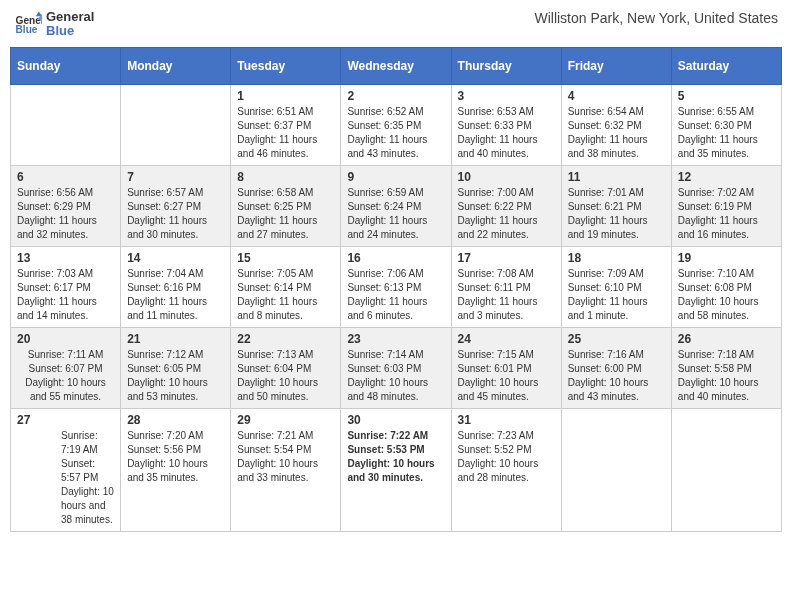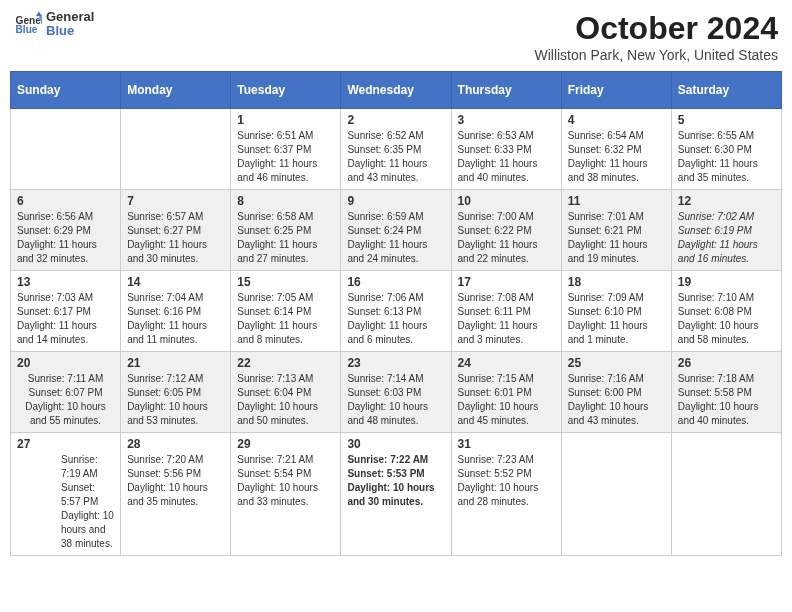--- a/index.html
+++ b/index.html
@@ -99,21 +99,20 @@
       <text x="2" y="30" font-size="13" font-weight="bold" fill="#4472c4">Blue</text>
       <polygon points="28,8 36,8 32,2" fill="#4472c4"></polygon>
       <polygon points="30,12 36,5 36,14" fill="#6699dd"></polygon>
     </svg>
     <div class="logo-text">
       <span>General</span>
       <span style="color:#4472c4">Blue</span>
     </div>
   </div>
   <div class="title-block">
-    <h1>October 2024</h1>
     <h2>Williston Park, New York, United States</h2>
   </div>
 </div>
 
 <table class="calendar">
   <thead>
     <tr>
     <th>Sunday</th>
         <th>Monday</th>
         <th>Tuesday</th>
@@ -190,21 +189,21 @@
 Daylight: 11 hours and 22 minutes.</div>
         </td>
         <td style="background: rgb(240, 240, 240);">
           <div class="day-number">11</div>
           <div class="day-detail" style="white-space: pre-line;">Sunrise: 7:01 AM
 Sunset: 6:21 PM
 Daylight: 11 hours and 19 minutes.</div>
         </td>
         <td style="background: rgb(240, 240, 240);">
           <div class="day-number">12</div>
-          <div class="day-detail" style="white-space: pre-line; font-style: italic;">Sunrise: 7:02 AM
+          <div class="day-detail" style="white-space: pre-line;">Sunrise: 7:02 AM
 Sunset: 6:19 PM
 Daylight: 11 hours and 16 minutes.</div>
         </td>
       </tr>
       <tr>
         <td>
           <div class="day-number">13</div>
           <div class="day-detail" style="white-space: pre-line;">Sunrise: 7:03 AM
 Sunset: 6:17 PM
 Daylight: 11 hours and 14 minutes.</div>

